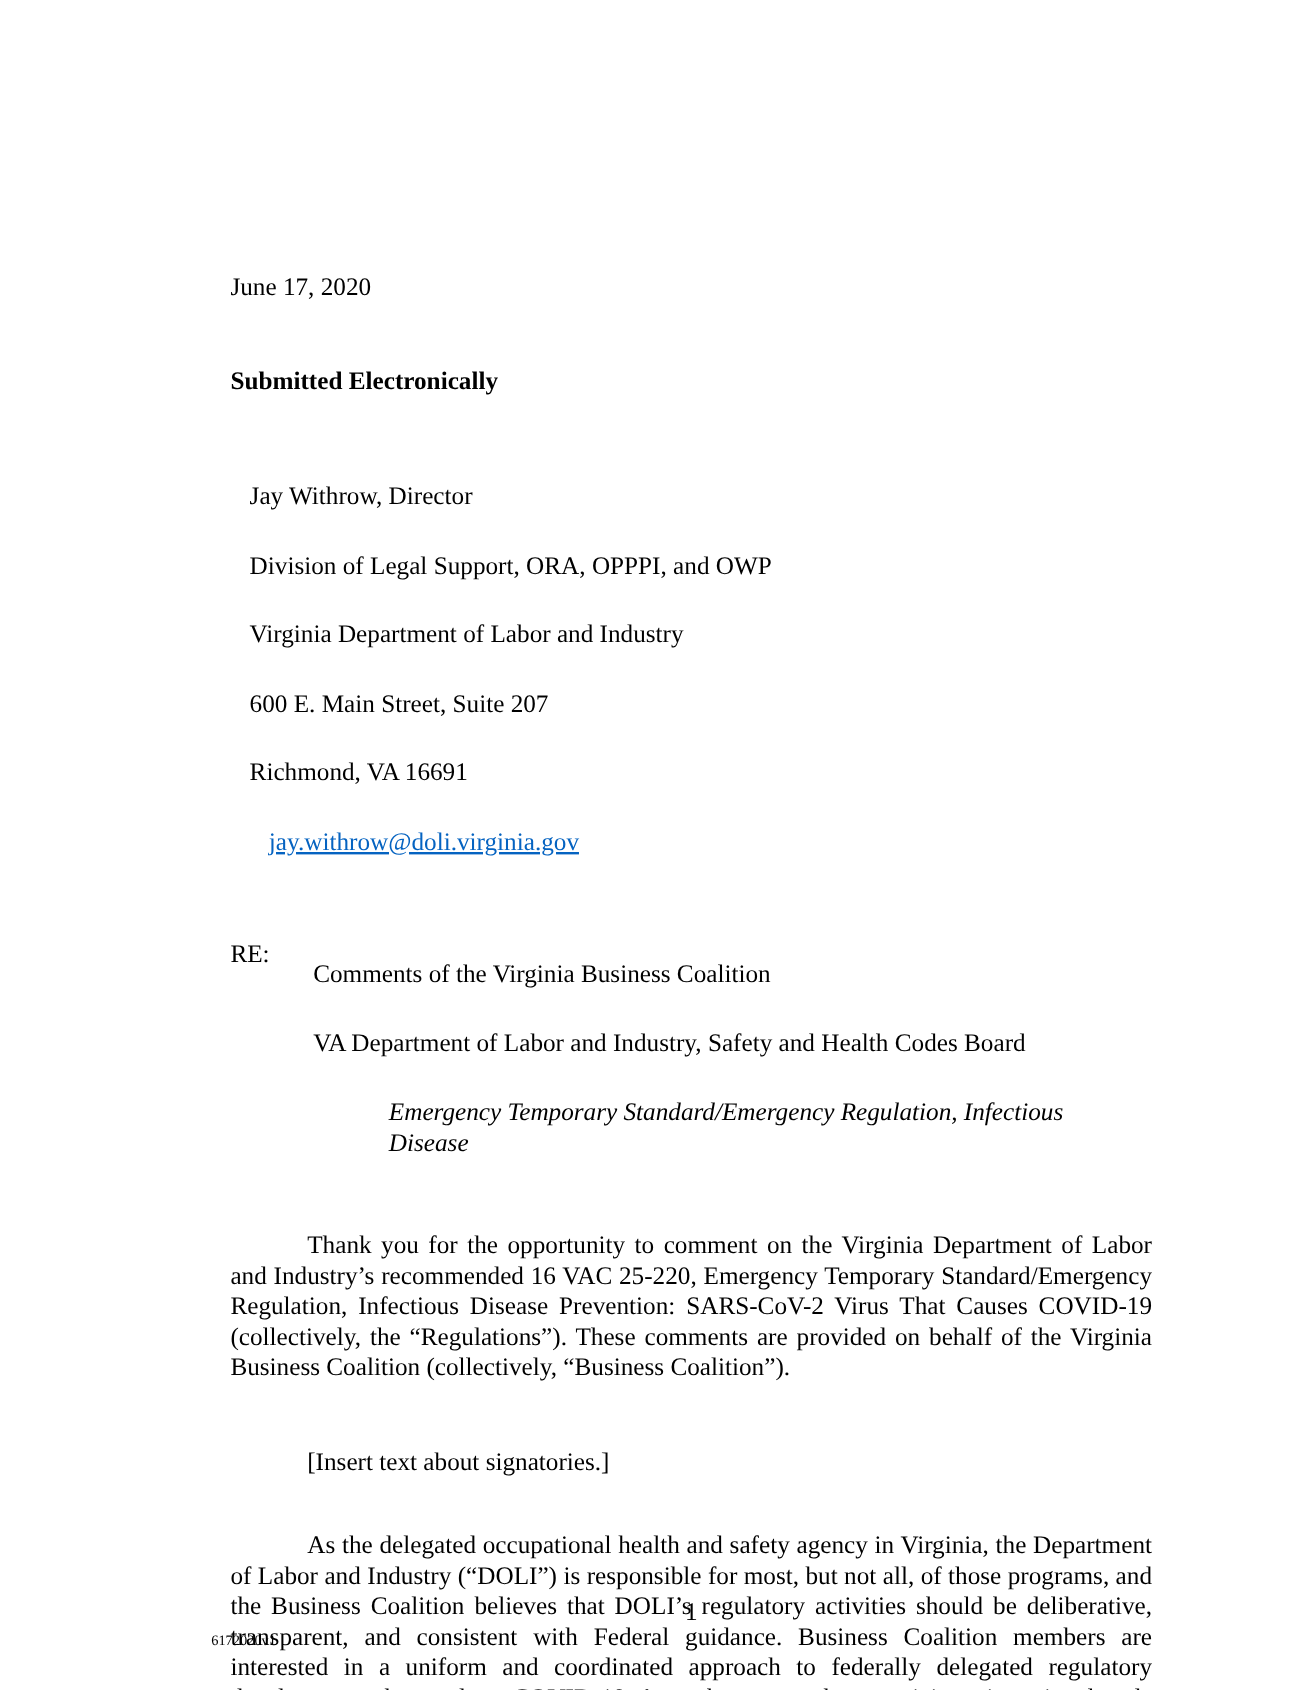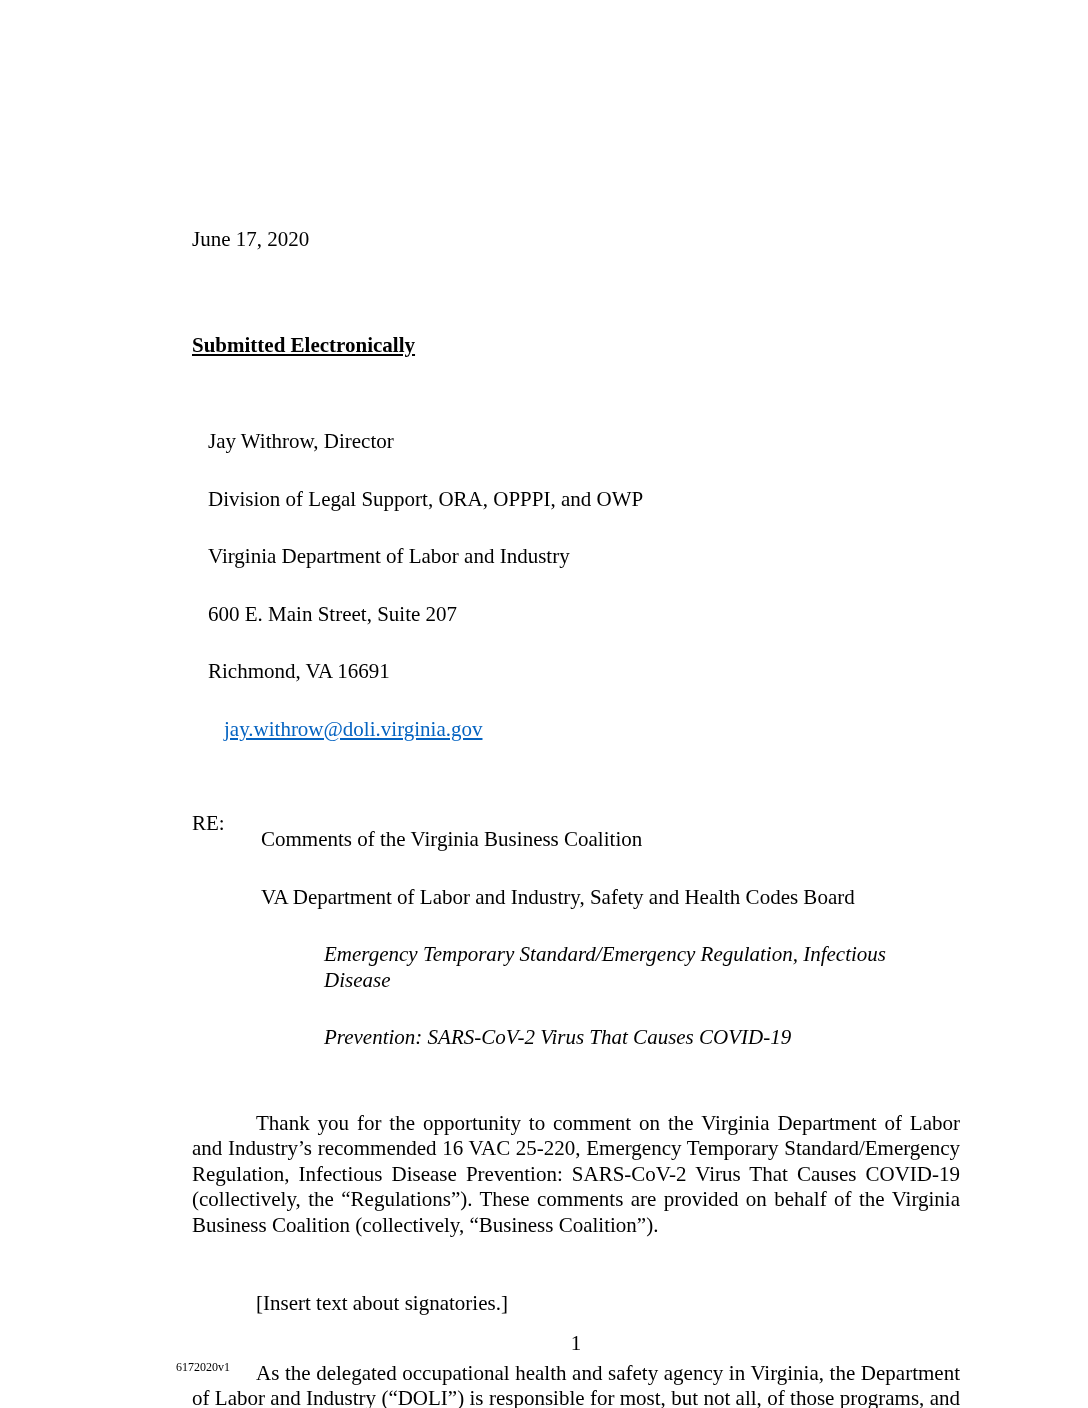--- a/index.html
+++ b/index.html
@@ -16,23 +16,22 @@
     color: #000000;
     overflow: hidden;
   }
   .content {
     position: absolute;
     left: 128px;
     top: 163px;
     width: 832px;
   }
   .submitted {
-    margin-top: 48px;
+    margin-top: 20px;
     font-weight: bold;
-    text-decoration: underline;
   }
   .address { margin-top: 23px; }
   .email-link {
     color: #0563C1;
     text-decoration: underline;
     cursor: pointer;
   }
   .re-block {
     margin-top: 21px;
     position: relative;
@@ -82,21 +81,20 @@
       <div>600 E. Main Street, Suite 207</div>
       <div>Richmond, VA 16691</div>
       <div><a class="email-link" href="#">jay.withrow@doli.virginia.gov</a></div>
     </div>
 
     <div class="re-block">
       <span class="re-label">RE:</span>
       <div>Comments of the Virginia Business Coalition</div>
       <div>VA Department of Labor and Industry, Safety and Health Codes Board</div>
       <div class="re-indent">Emergency Temporary Standard/Emergency Regulation, Infectious Disease</div>
-      <div class="re-indent">Prevention: SARS-CoV-2 Virus That Causes COVID-19</div>
     </div>
 
 
     <div class="body-para">Thank you for the opportunity to comment on the Virginia Department of Labor and Industry’s recommended 16 VAC 25-220, Emergency Temporary Standard/Emergency Regulation, Infectious Disease Prevention: SARS-CoV-2 Virus That Causes COVID-19 (collectively, the “Regulations”).  These comments are provided on behalf of the Virginia Business Coalition (collectively, “Business Coalition”).</div>
 
     <div class="insert-note">[Insert text about signatories.]</div>
 
     <div class="body-para">As the delegated occupational health and safety agency in Virginia, the Department of Labor and Industry (“DOLI”) is responsible for most, but not all, of those programs, and the Business Coalition believes that DOLI’s regulatory activities should be deliberative, transparent, and consistent with Federal guidance.  Business Coalition members are interested in a uniform and coordinated approach to federally delegated regulatory developments that apply to COVID-19. As such, our members participate in national trade groups, and have worked to develop best management practices and implemented hierarchy of controls to protect their workforce from COVID-19 infections as proscribed by all Federal regulatory agencies. Accordingly, theBusiness Coalition is uniquely positioned to participate in the public process associated with the development of the Regulations.</div>
 
   </div>

